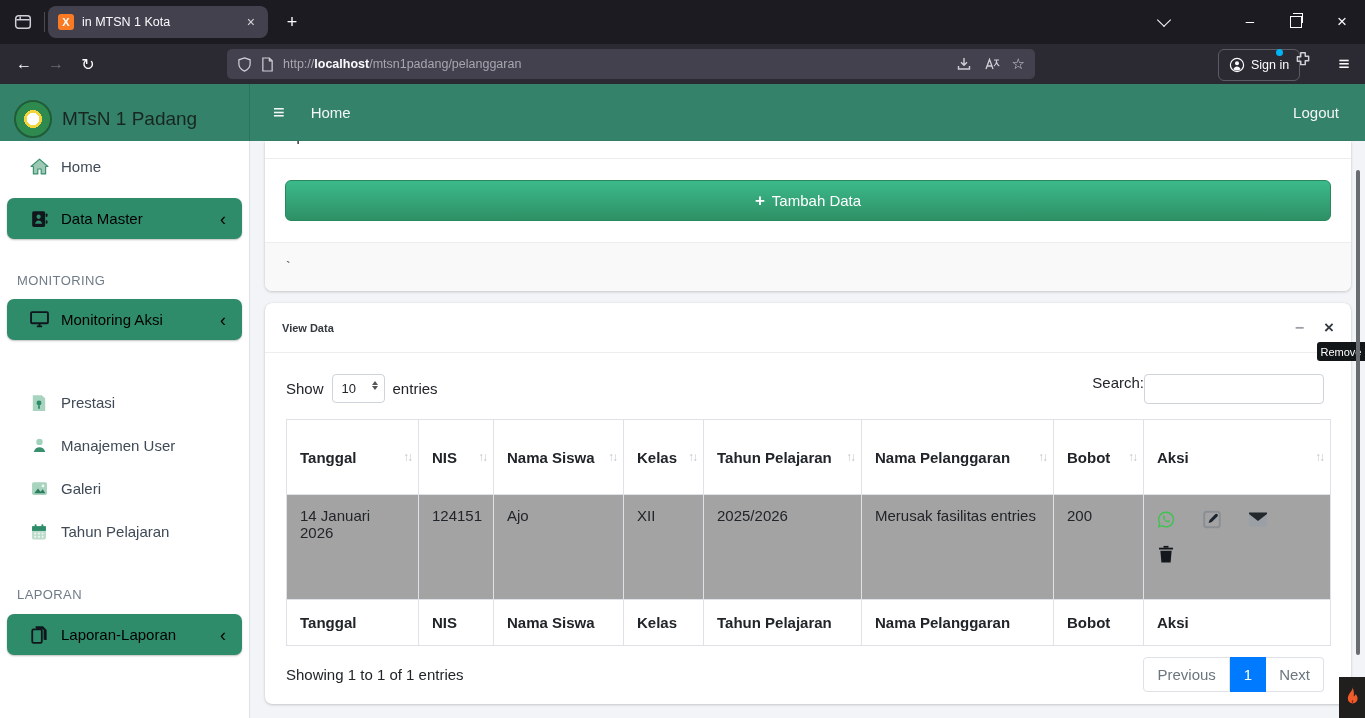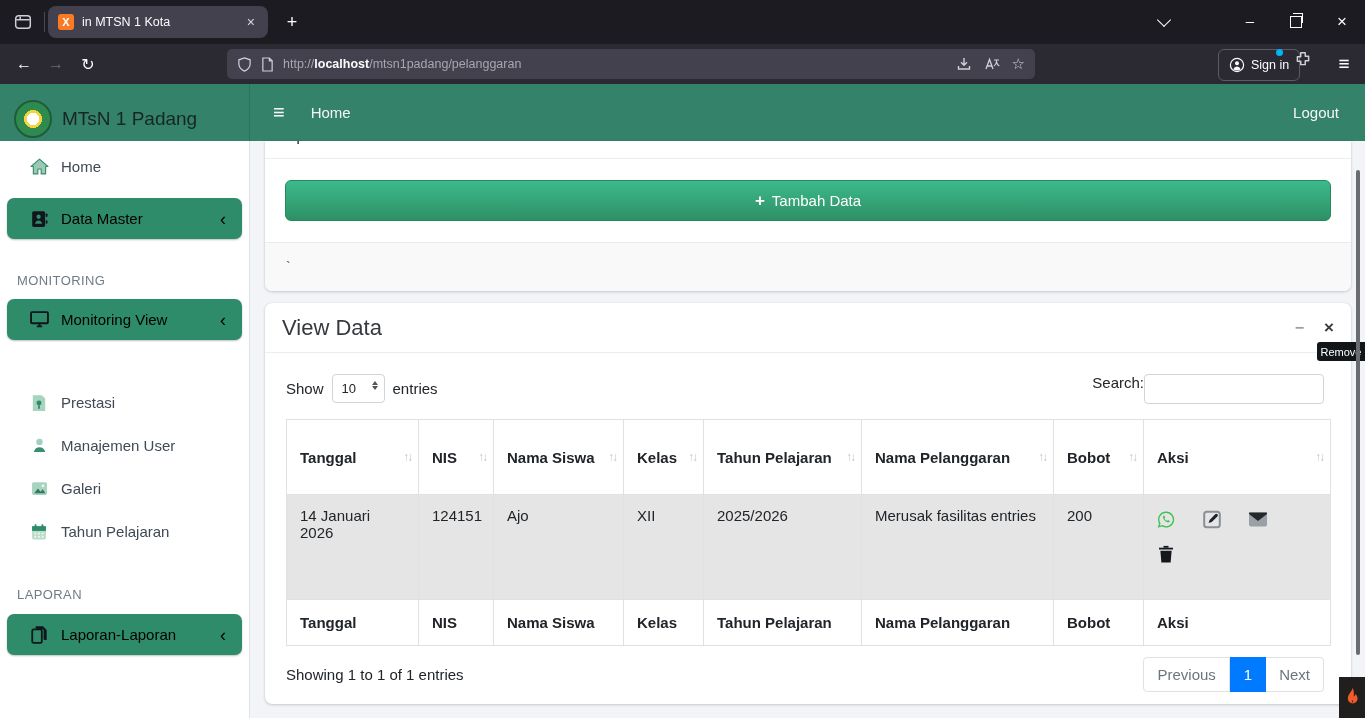--- a/index.html
+++ b/index.html
@@ -60,39 +60,39 @@
   .c1-clip{height:17px;overflow:hidden;position:relative;border-bottom:1px solid #ecedef;}
   .c1-row{position:absolute;left:0;top:-27px;width:100%;height:44px;display:flex;align-items:center;padding:0 17px;box-sizing:border-box;}
   .c1-title{font-size:17px;color:#343a40;}
   .c1-close{margin-left:auto;color:#6c757d;font-size:15px;}
   .c1-body{height:83px;display:flex;align-items:center;padding:0 20px;}
   .btn-add{flex:1;height:39px;border:1px solid #27885d;border-radius:6px;background:linear-gradient(#3cba8b,#2e9065);color:#fff;font-size:15px;display:flex;align-items:center;justify-content:center;gap:7px;}
   .btn-add .plus{font-size:17px;font-weight:bold;}
   .c1-footer{height:48px;background:#f9f9fa;border-top:1px solid #ecedef;border-radius:0 0 7px 7px;display:flex;align-items:center;padding:0 21px;font-size:14px;color:#45505c;}
   .card2{top:162px;height:401px;}
   .c2-header{height:49px;display:flex;align-items:center;padding:0 17px;border-bottom:1px solid #ecedef;}
-  .c2-title{font-size:22px;color:#343a40;}
+  .c2-title{font-size:11px;color:#343a40;font-weight:bold;}
   .c2-tools{margin-left:auto;display:flex;align-items:center;gap:20px;}
   .tool-min{color:#9aa0a6;font-size:16px;font-weight:bold;}
   .tool-close{color:#343a40;font-size:17px;font-weight:bold;}
   .c2-body{padding:20px 27px 0 21px;}
   .dt-controls{display:flex;align-items:center;height:31px;}
   .dt-show{display:flex;align-items:center;gap:8px;font-size:15px;color:#212529;}
   .dt-select{width:53px;height:29px;border:1px solid #ced4da;border-radius:4px;position:relative;display:flex;align-items:center;padding-left:9px;box-sizing:border-box;font-size:13px;color:#212529;background:#fff;}
   .dt-select .spin{position:absolute;right:6px;top:6px;display:flex;flex-direction:column;gap:1px;}
   .dt-select .spin i{display:block;width:0;height:0;border-left:3.5px solid transparent;border-right:3.5px solid transparent;}
   .dt-select .spin .up{border-bottom:4.5px solid #555;}
   .dt-select .spin .down{border-top:4.5px solid #555;}
   .dt-search{margin-left:auto;display:flex;align-items:flex-start;font-size:15px;color:#212529;}
   .dt-search input{width:180px;height:30px;border:1px solid #ced4da;border-radius:4px;box-sizing:border-box;outline:none;padding:0 8px;font-size:14px;}
   table.dt{border-collapse:collapse;table-layout:fixed;width:1044px;margin-top:15px;font-size:15px;color:#212529;}
   table.dt th,table.dt td{border:1px solid #dee2e6;padding:12px 13px;text-align:left;vertical-align:top;box-sizing:border-box;}
   table.dt thead th{font-weight:bold;height:75px;vertical-align:middle;position:relative;padding-right:26px;}
   table.dt tfoot th{font-weight:bold;height:46px;vertical-align:middle;padding-top:8px;padding-bottom:8px;}
-  table.dt tbody td{height:105px;background:#e5e5e5;}
+  table.dt tbody td{height:105px;background:#a3a3a3;}
   .sort-ico{position:absolute;right:7px;top:50%;transform:translateY(-50%);font-size:12px;color:#c3c7cb;letter-spacing:-2px;}
   .aksi-icons{display:flex;flex-wrap:wrap;column-gap:28px;row-gap:17px;width:150px;padding-top:3px;}
   .aksi-icons .ai{width:18px;height:18px;display:flex;align-items:center;justify-content:center;}
   .dt-bottom{display:flex;align-items:center;margin-top:11px;}
   .dt-info{font-size:15px;color:#212529;}
   .paginate{margin-left:auto;display:flex;font-size:15px;}
   .page-btn{border:1px solid #dee2e6;background:#fff;color:#6c757d;padding:8px 13px;}
   .page-btn.prev{border-radius:4px 0 0 4px;}
   .page-btn.next{border-radius:0 4px 4px 0;border-left:none;}
   .page-btn.active{background:#007bff;border-color:#007bff;color:#fff;}
@@ -229,21 +229,21 @@
     <div style="height:34px"></div>
     <div class="side-section">MONITORING</div>
     <div style="height:11px"></div>
     <div class="side-btn">
       <span class="si-ico">
         <svg width="19" height="17" viewBox="0 0 18 16">
             <rect x="1" y="1" width="16" height="10.5" rx="1" fill="none" stroke="#10161c" stroke-width="1.8"></rect>
             <path d="M6.5 14.5h5M9 11.5v3" stroke="#10161c" stroke-width="1.8"></path>
           </svg>
       </span>
-      <span>Monitoring View</span>
+      <span>Monitoring Aksi</span>
       <span class="chev">‹</span>
     </div>
     <div style="height:41px"></div>
     <div class="side-item" style="height:43px">
       <span class="si-ico">
         <svg width="16" height="18" viewBox="0 0 14 16">
             <path d="M1.5 1h8l3 3v11h-11z" fill="#a8d3bf"></path>
             <circle cx="7" cy="8" r="2.2" fill="#2e8c6a"></circle>
             <path d="M7 10v3.2" stroke="#2e8c6a" stroke-width="1.6"></path>
           </svg>

